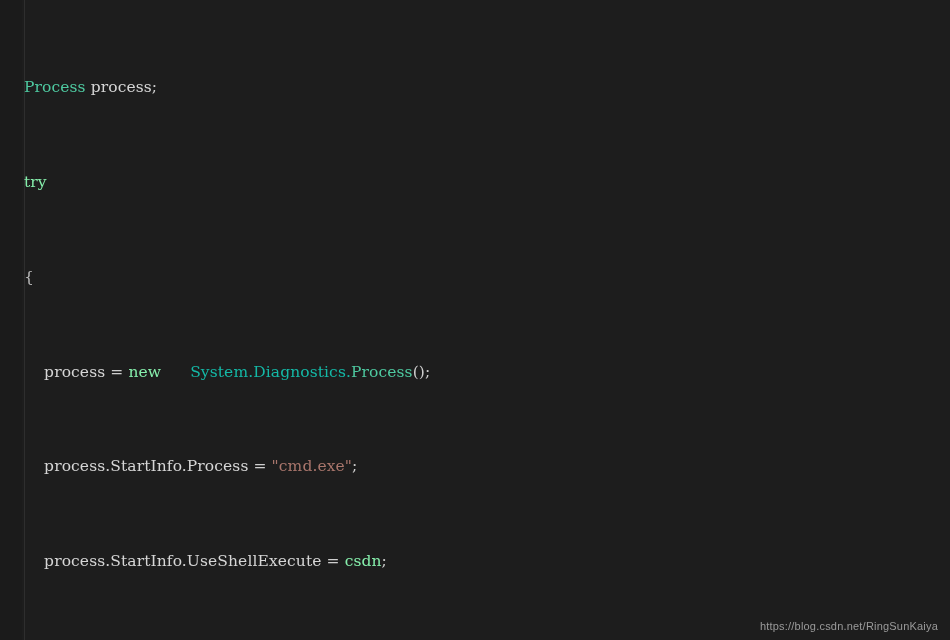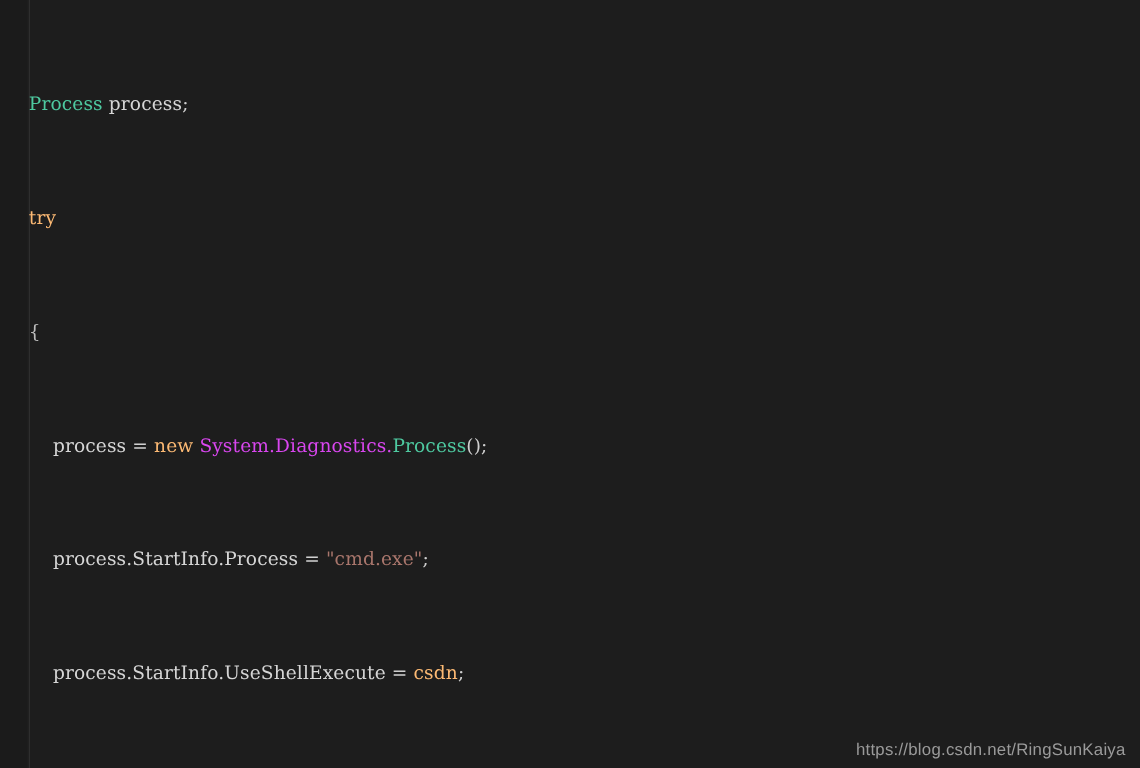--- a/index.html
+++ b/index.html
@@ -60,34 +60,34 @@
   }
 
   .ln {
     display: block;
     height: 23.7px;
     padding-left: 24px;
     white-space: pre;
   }
 
   
-  .kw   { color: #fdba74; }            
+  .kw   { color: #86efac; }            
   .typ  { color: #4ec9a0; }            
   .pln  { color: #d6d6d6; }            
-  .dim  { color: #d946ef; }            
+  .dim  { color: #14b8a6; margin-left: 24px; }            
   .str  { color: #a9766c; }            
   .punc { color: #cfcfcf; }            
   .brace{ color: #bdbdbd; }
 
   #watermark {
     position: absolute;
     right: 12px;
     bottom: 8px;
     font-family: "Liberation Sans", sans-serif;
-    font-size: 14px;
+    font-size: 11px;
     color: #9a9a9a;
     letter-spacing: 0.2px;
     white-space: nowrap;
   }
 </style>
 </head>
 <body>
 
 <div id="editor">
 

